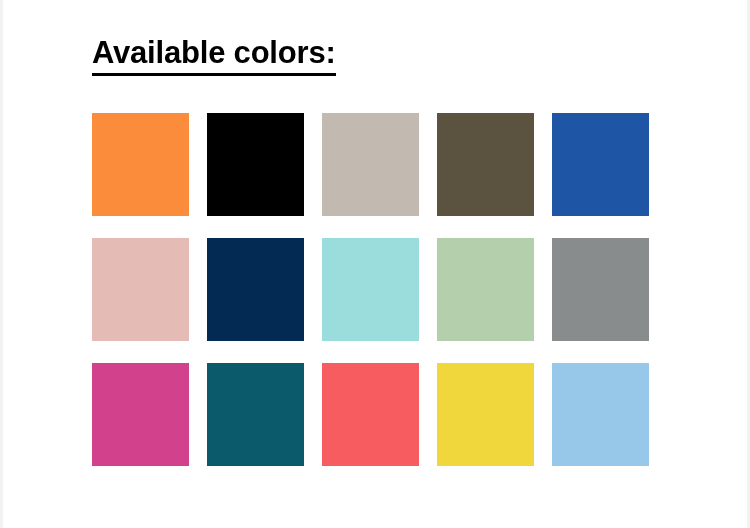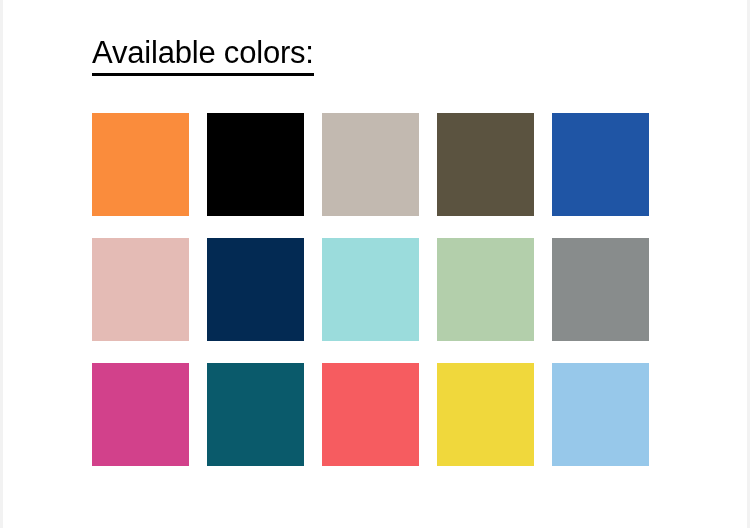--- a/index.html
+++ b/index.html
@@ -32,21 +32,21 @@
     top: 0;
     width: 3px;
     height: 528px;
     background: #f2f2f2;
   }
   .title {
     position: absolute;
     left: 92px;
     top: 36px;
     font-size: 31px;
-    font-weight: normal;
+    font-weight: bold;
     color: #000000;
     letter-spacing: -0.2px;
     line-height: 1.1;
     border-bottom: 3px solid #000000;
     padding-bottom: 3px;
     display: inline-block;
     white-space: nowrap;
   }
   .swatch-grid {
     position: absolute;

